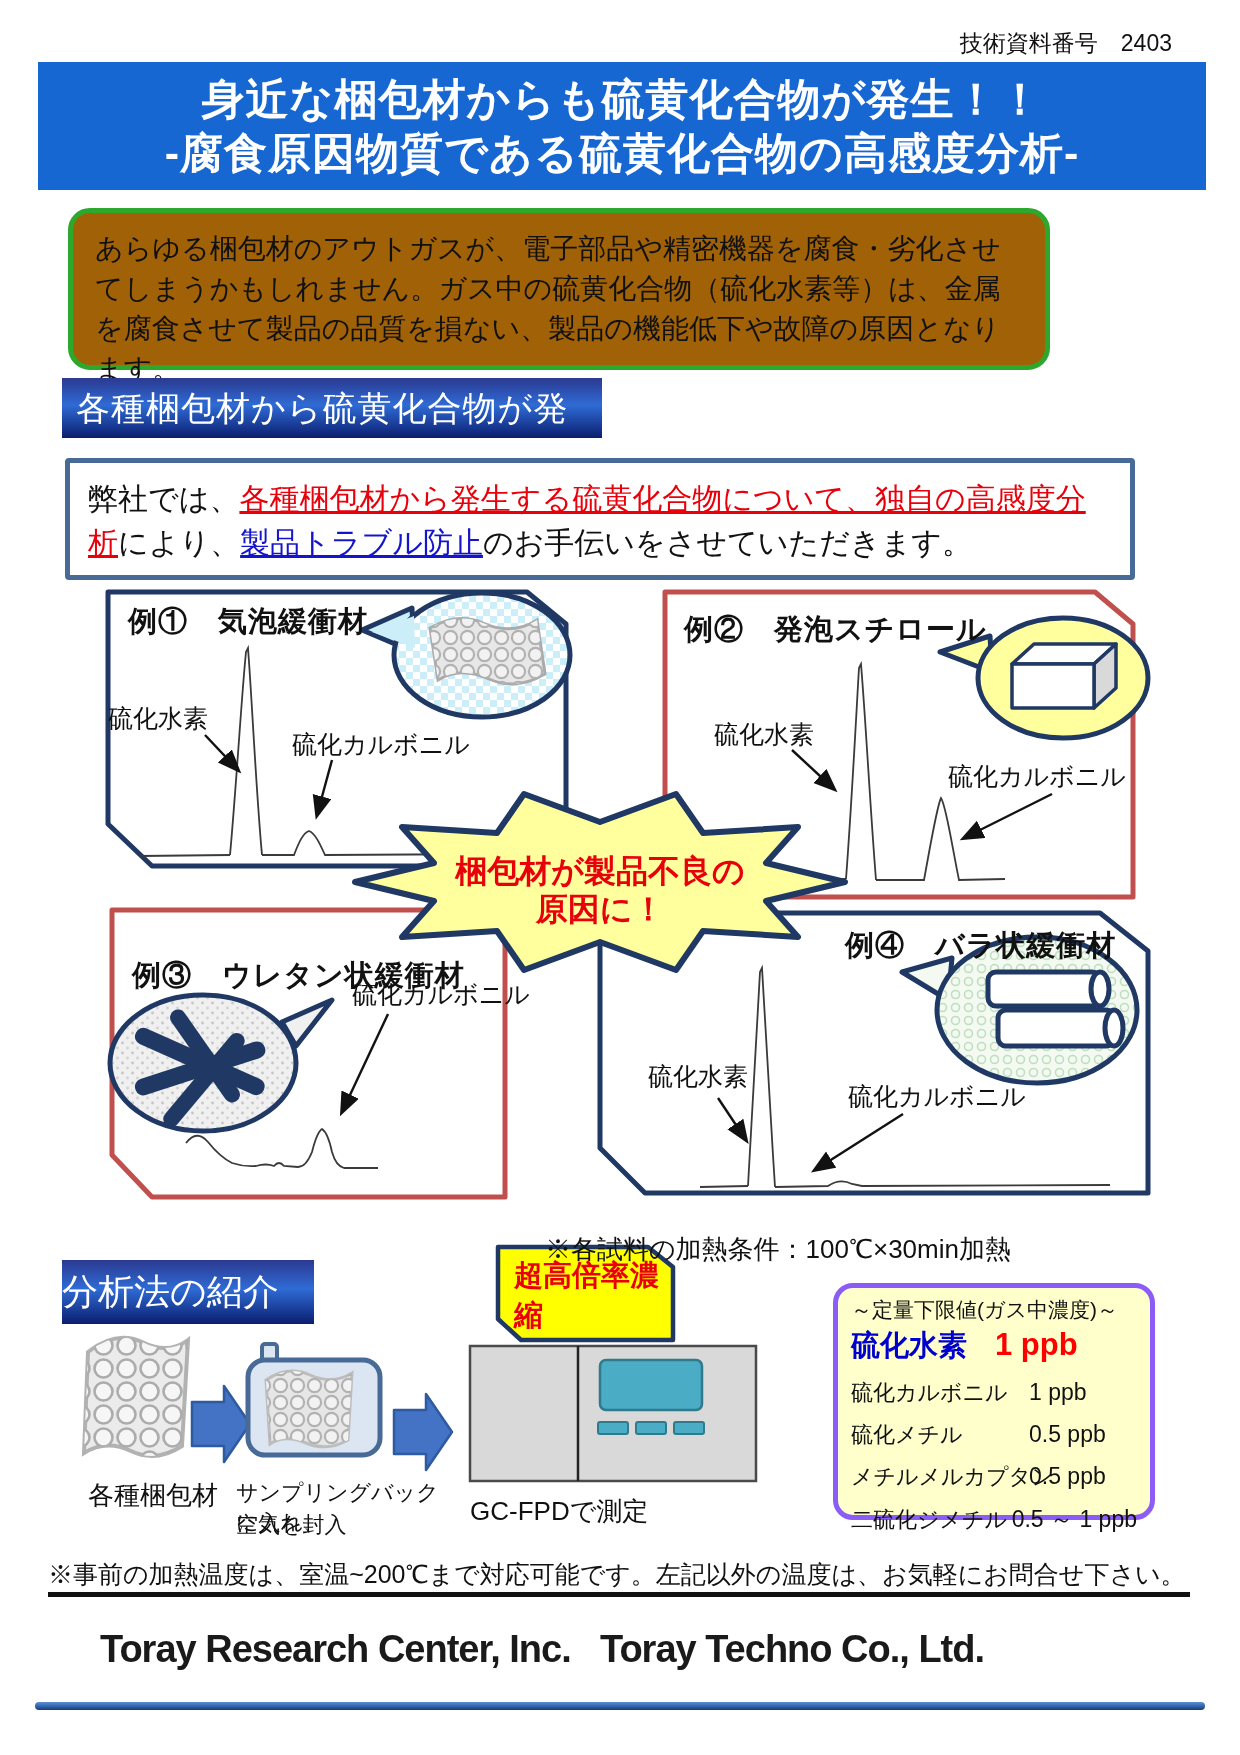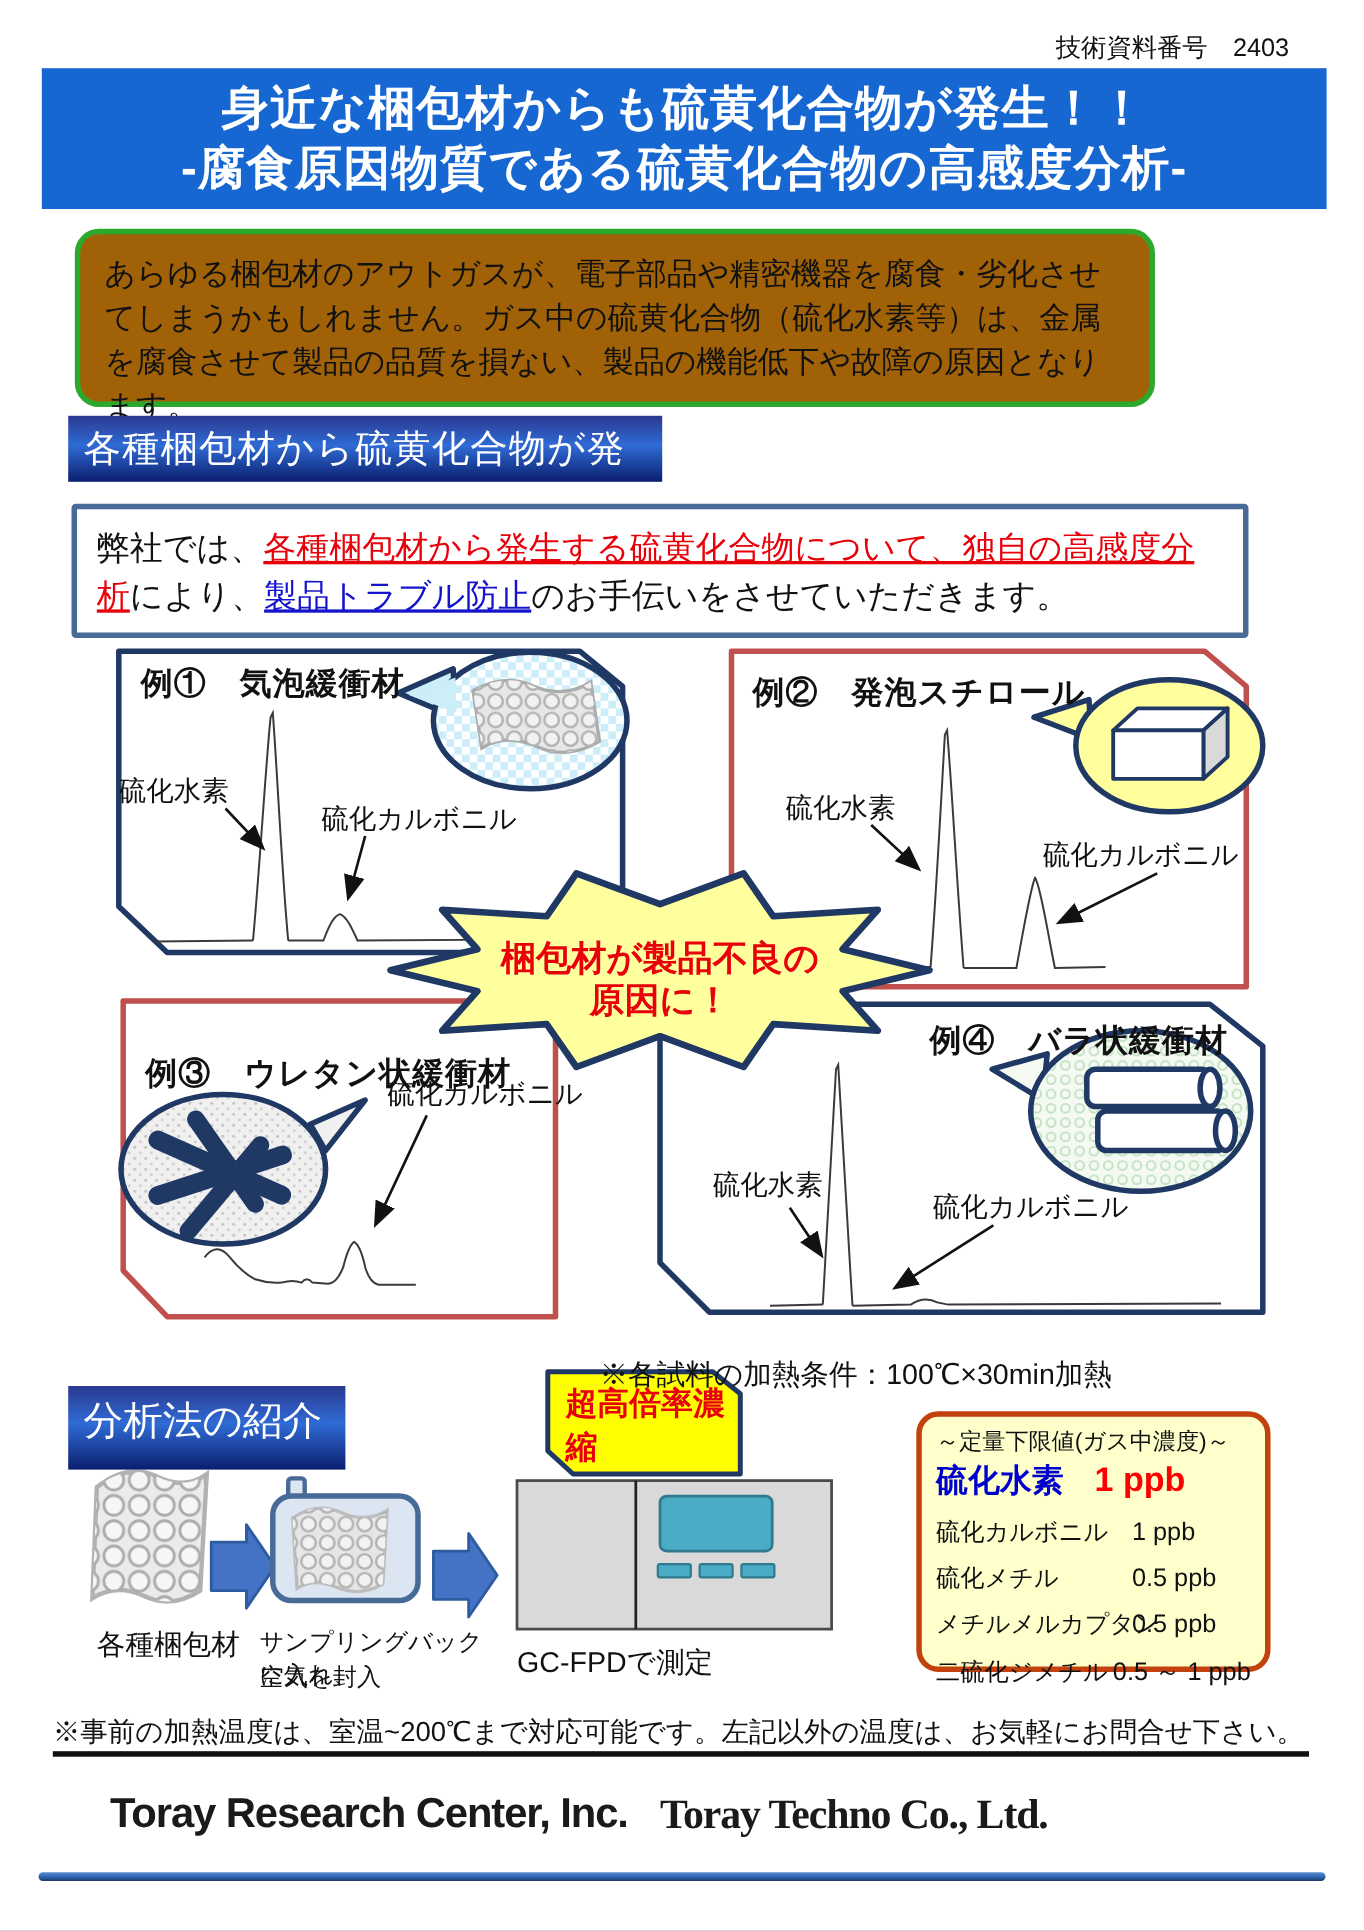--- a/index.html
+++ b/index.html
@@ -21,28 +21,28 @@
   .statement-box { left:65px; top:458px; width:1070px; height:122px; background:#fff;
     border:5px solid #486A96; border-radius:4px; padding:14px 18px; font-size:30px;
     line-height:44px; color:#111; }
   .statement-box .red-u { color:#E8000A; text-decoration:underline; }
   .statement-box .blue-u { color:#1414CC; text-decoration:underline; }
   .ex-title { font-size:29px; font-weight:bold; color:#111; letter-spacing:1px; }
   .peak-label { font-size:25px; color:#111; }
   .starburst-text { left:370px; top:852px; width:460px; text-align:center;
     color:#E8000A; font-weight:bold; font-size:32px; line-height:38px; }
   .heating-note { left:545px; top:1208px; font-size:26px; color:#111;margin-top:24px; }
-  .sec2-header { left:62px; top:1260px; width:252px; height:76px; font-size:36px;
-    line-height:64px; padding-left:14px; }
+  .sec2-header { left:62px; top:1260px; width:252px; height:64px; font-size:36px;
+    line-height:64px; }
   .gcfpd-badge-text1 { left:514px; top:1256px; width:150px; color:#E8000A; font-weight:bold; font-size:29px; }
   .gcfpd-badge-text2 { left:540px; top:1296px; width:126px; color:#E8000A; font-weight:bold; font-size:29px; text-align:right; }
   .flow-label { font-size:26px; color:#111; }
   .flow-label-sm { font-size:22px; color:#111; }
   .limits-box { left:833px; top:1283px; width:322px; height:237px; background:#FFFFCC;
-    border:5px solid #c2410c; border-radius:20px; padding:8px 13px; }
+    border:5px solid #8b5cf6; border-radius:20px; padding:8px 13px; }
   .limits-title { font-size:21px; color:#111; letter-spacing:0px; white-space:nowrap; }
   .limits-primary { margin-top:2px; display:flex; align-items:baseline; }
   .limits-primary .nm { color:#0000CC; font-weight:bold; font-size:29px; }
   .limits-primary .vl { color:#FF0000; font-weight:bold; font-size:31px; margin-left:28px; }
   .limits-row { display:flex; align-items:baseline; margin-top:12px; }
   .limits-row .nm { font-size:22px; color:#111; width:178px; white-space:nowrap; }
   .limits-row .vl { font-size:23px; color:#111; white-space:nowrap; }
   .bottom-note { left:48px; top:1558px; width:1150px; font-size:25px; color:#111; }
   .rule { left:48px; top:1592px; width:1142px; height:5px; background:#111; }
   .footer-logo { top:1628px; font-size:38px; font-weight:bold; color:#1a1a1a; letter-spacing:-1px; }
@@ -272,17 +272,17 @@
     <div class="limits-row">
       <span class="nm">二硫化ジメチル</span>
       <span class="vl">0.5 ～ 1 ppb</span>
     </div>
   </div>
 
   <div class="abs bottom-note">※事前の加熱温度は、室温~200℃まで対応可能です。左記以外の温度は、お気軽にお問合せ下さい。</div>
   <div class="abs rule"></div>
 
   <div class="abs footer-logo" style="left:100px;">Toray Research Center, Inc.</div>
-  <div class="abs footer-logo" style="left:600px;font-family:Liberation Serif, serif;">Toray Techno Co., Ltd.</div>
+  <div class="abs footer-logo" style="left:600px;">Toray Techno Co., Ltd.</div>
 
   <div class="abs footer-bar"></div>
 
 </div>
 
 </body></html>

